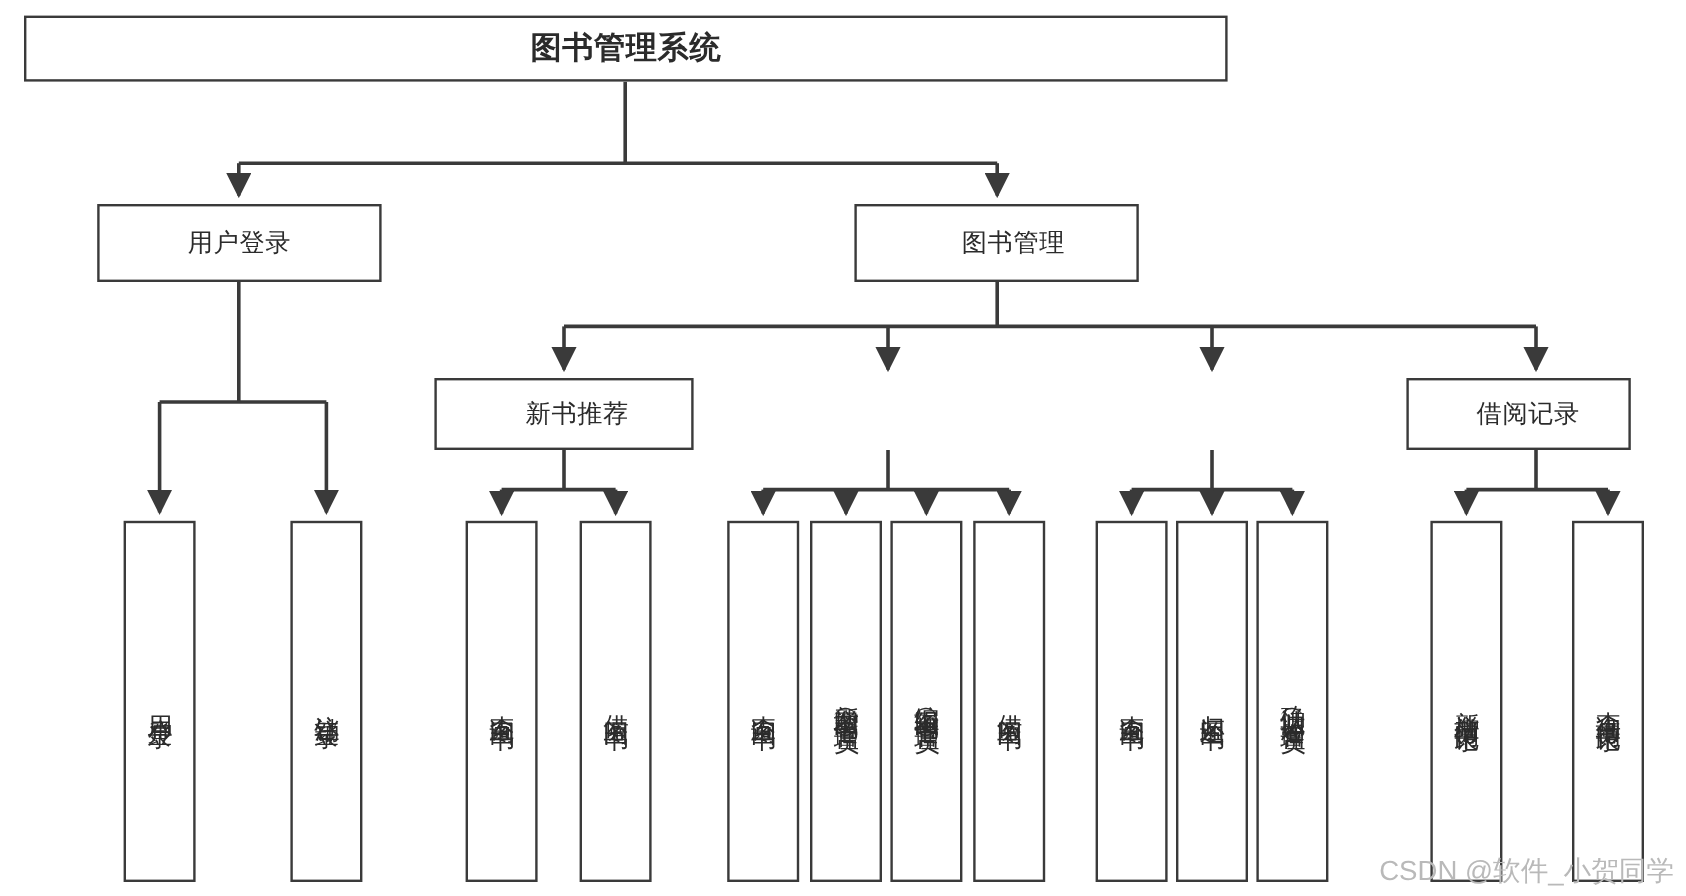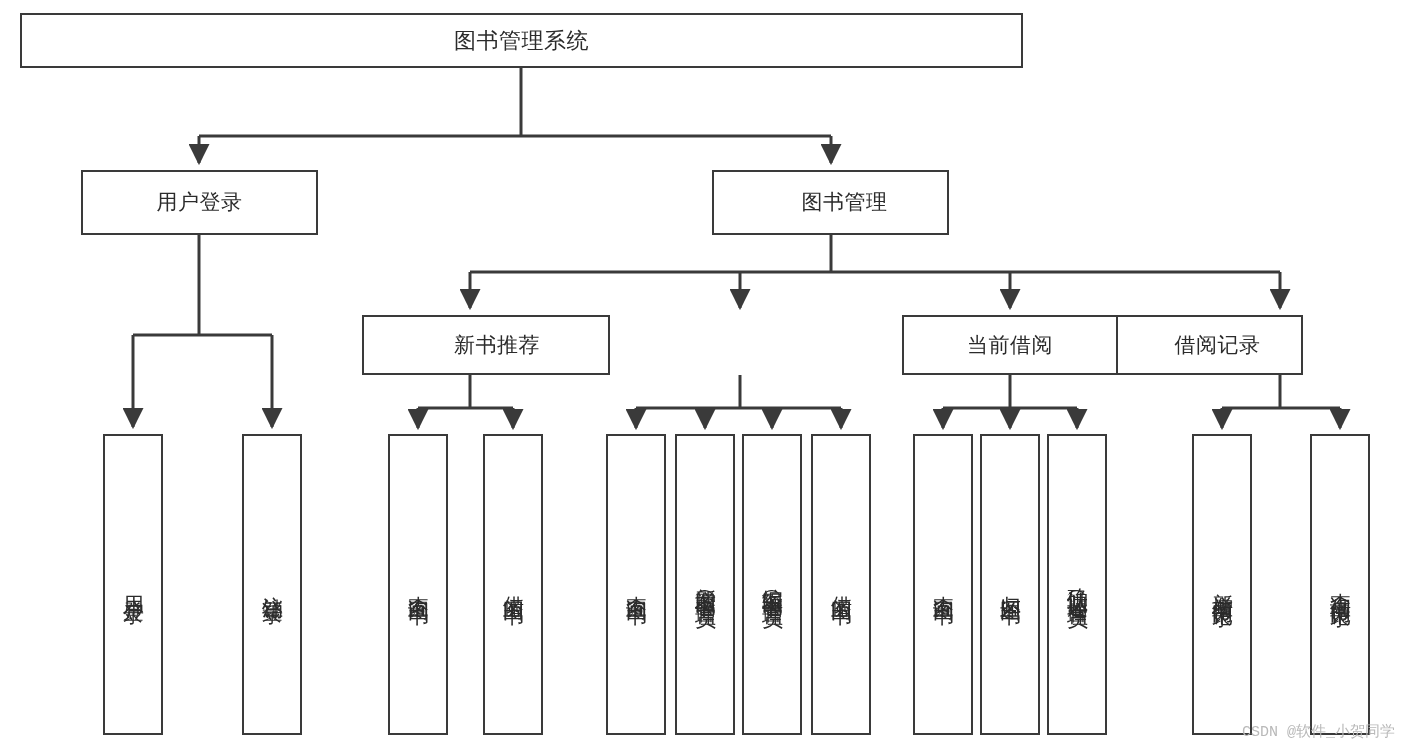--- a/index.html
+++ b/index.html
@@ -51,31 +51,32 @@
     padding: 8px 0;
     align-items: center;
     justify-content: center;
   }
   .node.vert .vlabel {
     writing-mode: vertical-rl;
     text-orientation: upright;
     white-space: nowrap;
   }
   .node.root {
-    font-size: 22px;
+    font-size: 26px;
+    font-weight: bold;
   }
   .watermark {
     position: absolute;
     right: 10px;
     bottom: 6px;
-    font-size: 15px;
+    font-size: 23px;
     color: #b9b9b9;
     z-index: 5;
     white-space: nowrap;
-    font-family: Liberation Mono, monospace;
+    font-family: Liberation Sans, sans-serif;
   }
 </style>
 </head>
 <body>
 
 <div id="diagram">
 
   <svg id="connectors" viewBox="0 0 1405 747" width="1405" height="747" xmlns="http://www.w3.org/2000/svg">
     <defs>
       <marker id="arrow" viewBox="0 0 10 10" refX="9" refY="5" markerWidth="7" markerHeight="7" orient="auto-start-reverse">
@@ -130,27 +131,24 @@
     <span>图书管理系统</span>
   </div>
 
   <div class="node horiz" style="left:81px; top:170px; width:237px; height:65px;">
     <span>用户登录</span>
   </div>
   <div class="node horiz" style="left:712px; top:170px; width:237px; height:65px;padding-left:28px;">
     <span>图书管理</span>
   </div>
 
-  <div class="node horiz" style="left:362px; top:315px; width:248px; height:60px;padding-left:22px;">
+  <div class="node horiz" style="left:362px; top:315px; width:216px; height:60px;padding-left:22px;">
     <span>新书推荐</span>
   </div>
-  <div class="node horiz" style="left:902px; top:315px; width:216px; height:60px;">
-    <span>当前借阅</span>
-  </div>
-  <div class="node horiz" style="left:1116px; top:315px; width:187px; height:60px;padding-left:16px;">
+  <div class="node horiz" style="left:1172px; top:315px; width:187px; height:60px;padding-left:16px;">
     <span>借阅记录</span>
   </div>
 
   <div class="node vert" style="left:103px; top:434px; width:60px; height:301px;">
     <span class="vlabel">用户登录</span>
   </div>
   <div class="node vert" style="left:242px; top:434px; width:60px; height:301px;">
     <span class="vlabel">注销登录</span>
   </div>
 

